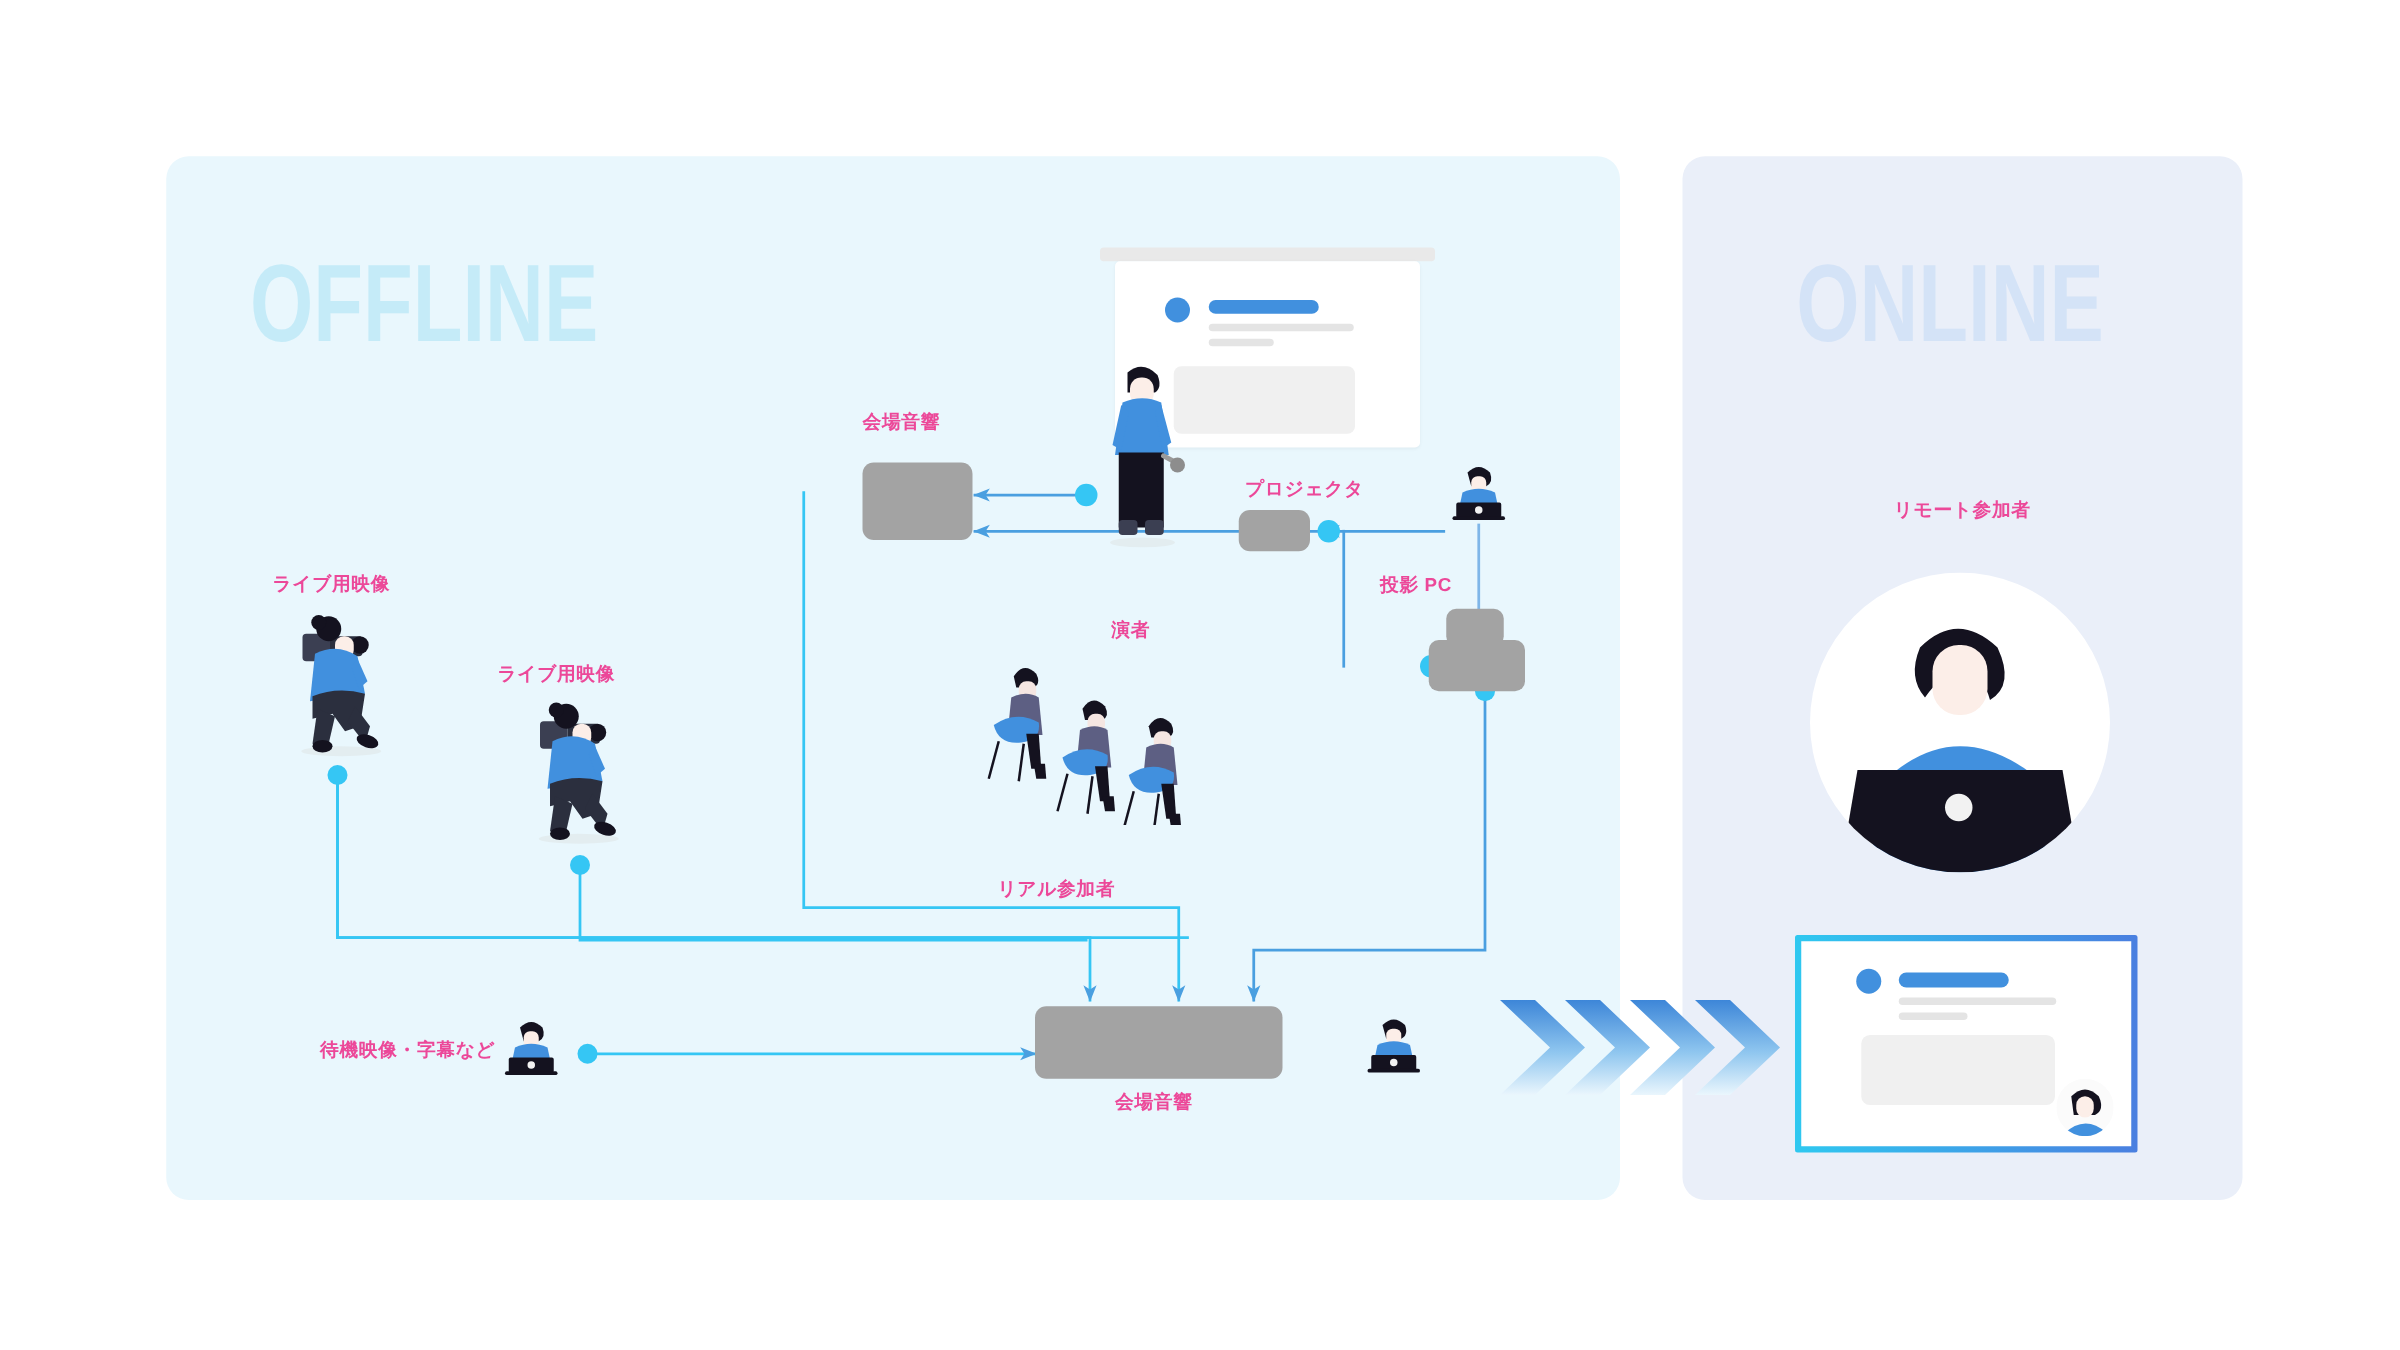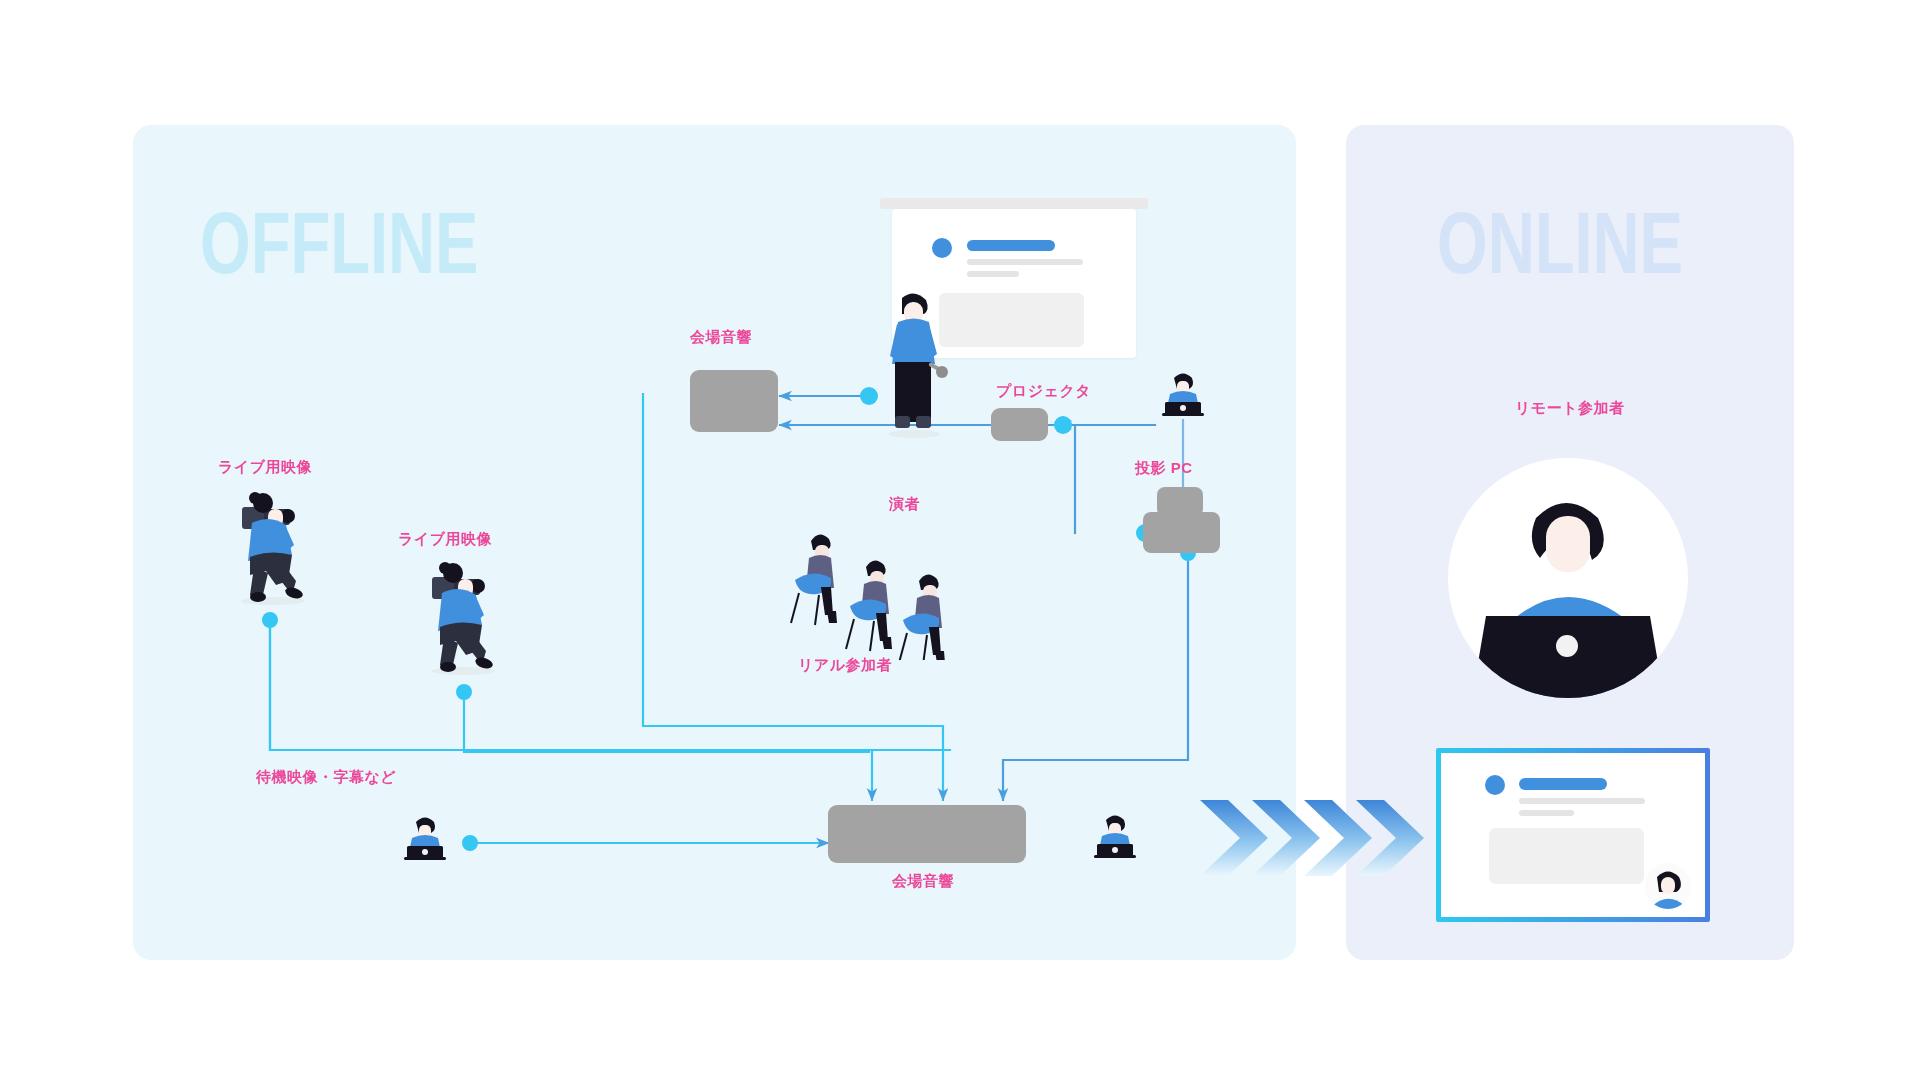--- a/index.html
+++ b/index.html
@@ -100,21 +100,21 @@
   <div class="gbox" id="venue-audio" style="left:690px;top:370px;width:88px;height:62px;"></div>
   <div class="lbl" style="left:690px;top:328px;">会場音響</div>
 
   <div class="gbox" id="projector" style="left:991px;top:408px;width:57px;height:33px;"></div>
   <div class="lbl" style="left:996px;top:382px;">プロジェクタ</div>
 
   <div style="position:absolute;left:1143px;top:487px;width:77px;height:66px;">
     <div style="position:absolute;left:14px;top:0;width:46px;height:30px;background:#a3a3a3;border-radius:8px;"></div>
     <div style="position:absolute;left:0;top:25px;width:77px;height:41px;background:#a3a3a3;border-radius:8px;"></div>
   </div>
-  <div class="lbl" style="left:1135px;top:459px;">投影 PC</div>
+  <div class="lbl" style="left:1104px;top:459px;">投影 PC</div>
 
   <div class="gbox" id="mixer" style="left:828px;top:805px;width:198px;height:58px;"></div>
   <div class="lbl" style="left:892px;top:872px;">会場音響</div>
 
   <div class="fig" style="left:880px;top:198px;width:268px;height:160px;">
     <div style="position:absolute;left:0;top:0;width:268px;height:11px;background:#e9e9e9;border-radius:3px;"></div>
     <div style="position:absolute;left:12px;top:11px;width:244px;height:149px;background:#ffffff;
                 border-radius:4px;box-shadow:0 1px 3px rgba(0,0,0,.05);">
       <div style="position:absolute;left:40px;top:29px;width:20px;height:20px;border-radius:50%;background:#4190de;"></div>
       <div style="position:absolute;left:75px;top:31px;width:88px;height:11px;border-radius:6px;background:#4190de;"></div>
@@ -212,23 +212,23 @@
         <rect x="30" y="20" width="14" height="15" rx="6" fill="#f5e6e2"></rect>
         <path d="M24,33 q12,-6 22,0 l3,30 -28,0 z" fill="#5d5f83"></path>
         <path d="M10,55 q18,-12 36,-2 q2,14 -14,16 q-18,2 -22,-14 z" fill="#4190de"></path>
         <path d="M36,62 l4,28 8,0 -2,-28 z" fill="#14121f"></path>
         <path d="M42,86 l2,12 8,0 -1,-12 z" fill="#14121f"></path>
         <line x1="14" y1="68" x2="6" y2="98" stroke="#14121f" stroke-width="2"></line>
         <line x1="34" y1="70" x2="30" y2="100" stroke="#14121f" stroke-width="2"></line>
       </g>
     </svg>
   </div>
-  <div class="lbl" style="left:798px;top:656px;">リアル参加者</div>
-
-  <div class="lbl" style="left:256px;top:768px;">待機映像・字幕など</div>
+  <div class="lbl" style="left:798px;top:702px;">リアル参加者</div>
+
+  <div class="lbl" style="left:256px;top:831px;">待機映像・字幕など</div>
   <div class="fig" style="left:400px;top:812px;width:50px;height:52px;">
     <svg width="50" height="52" viewBox="0 0 50 52">
       <path d="M16,10 q9,-9 18,0 q3,8 -3,11 l-12,0 z" fill="#14121f"></path>
       <rect x="19" y="13" width="12" height="13" rx="5" fill="#fceee8"></rect>
       <path d="M12,26 q13,-6 26,0 l3,14 -32,0 z" fill="#4190de"></path>
       <rect x="7" y="34" width="36" height="12" rx="1.5" fill="#14121f"></rect>
       <circle cx="25" cy="40" r="3" fill="#f2f2f2"></circle>
       <rect x="4" y="45" width="42" height="3" rx="1.5" fill="#14121f"></rect>
     </svg>
   </div>

